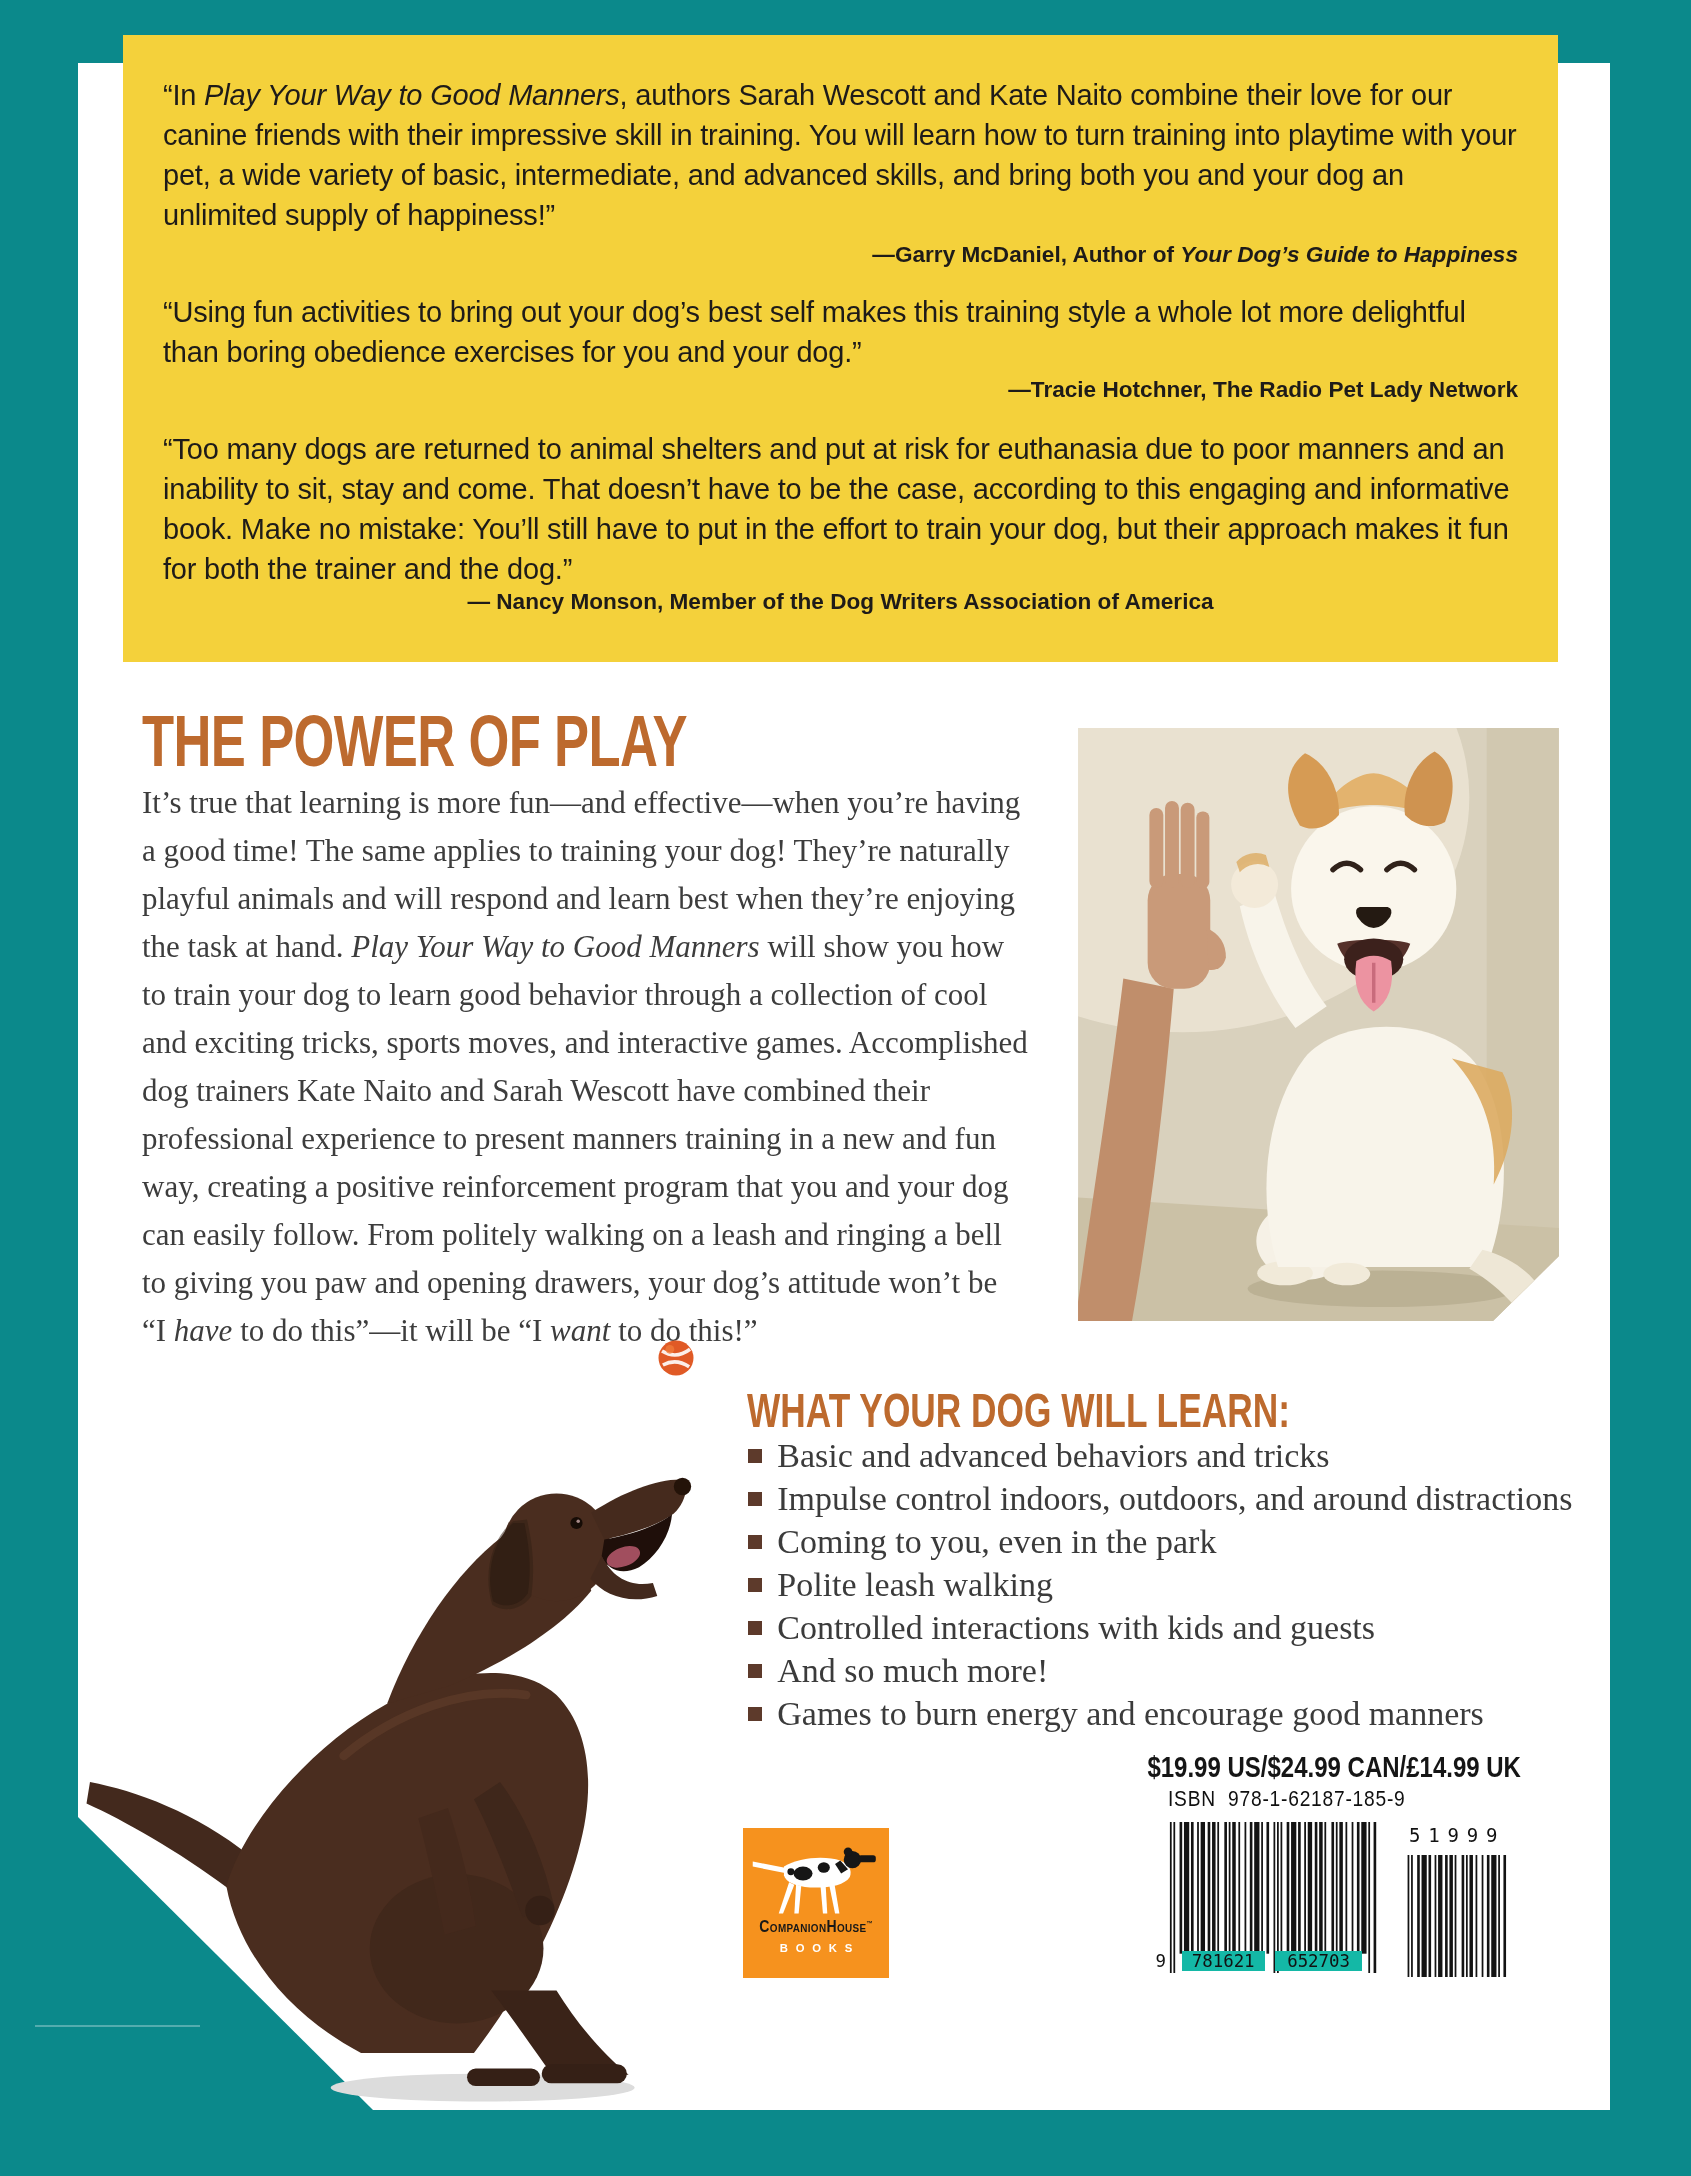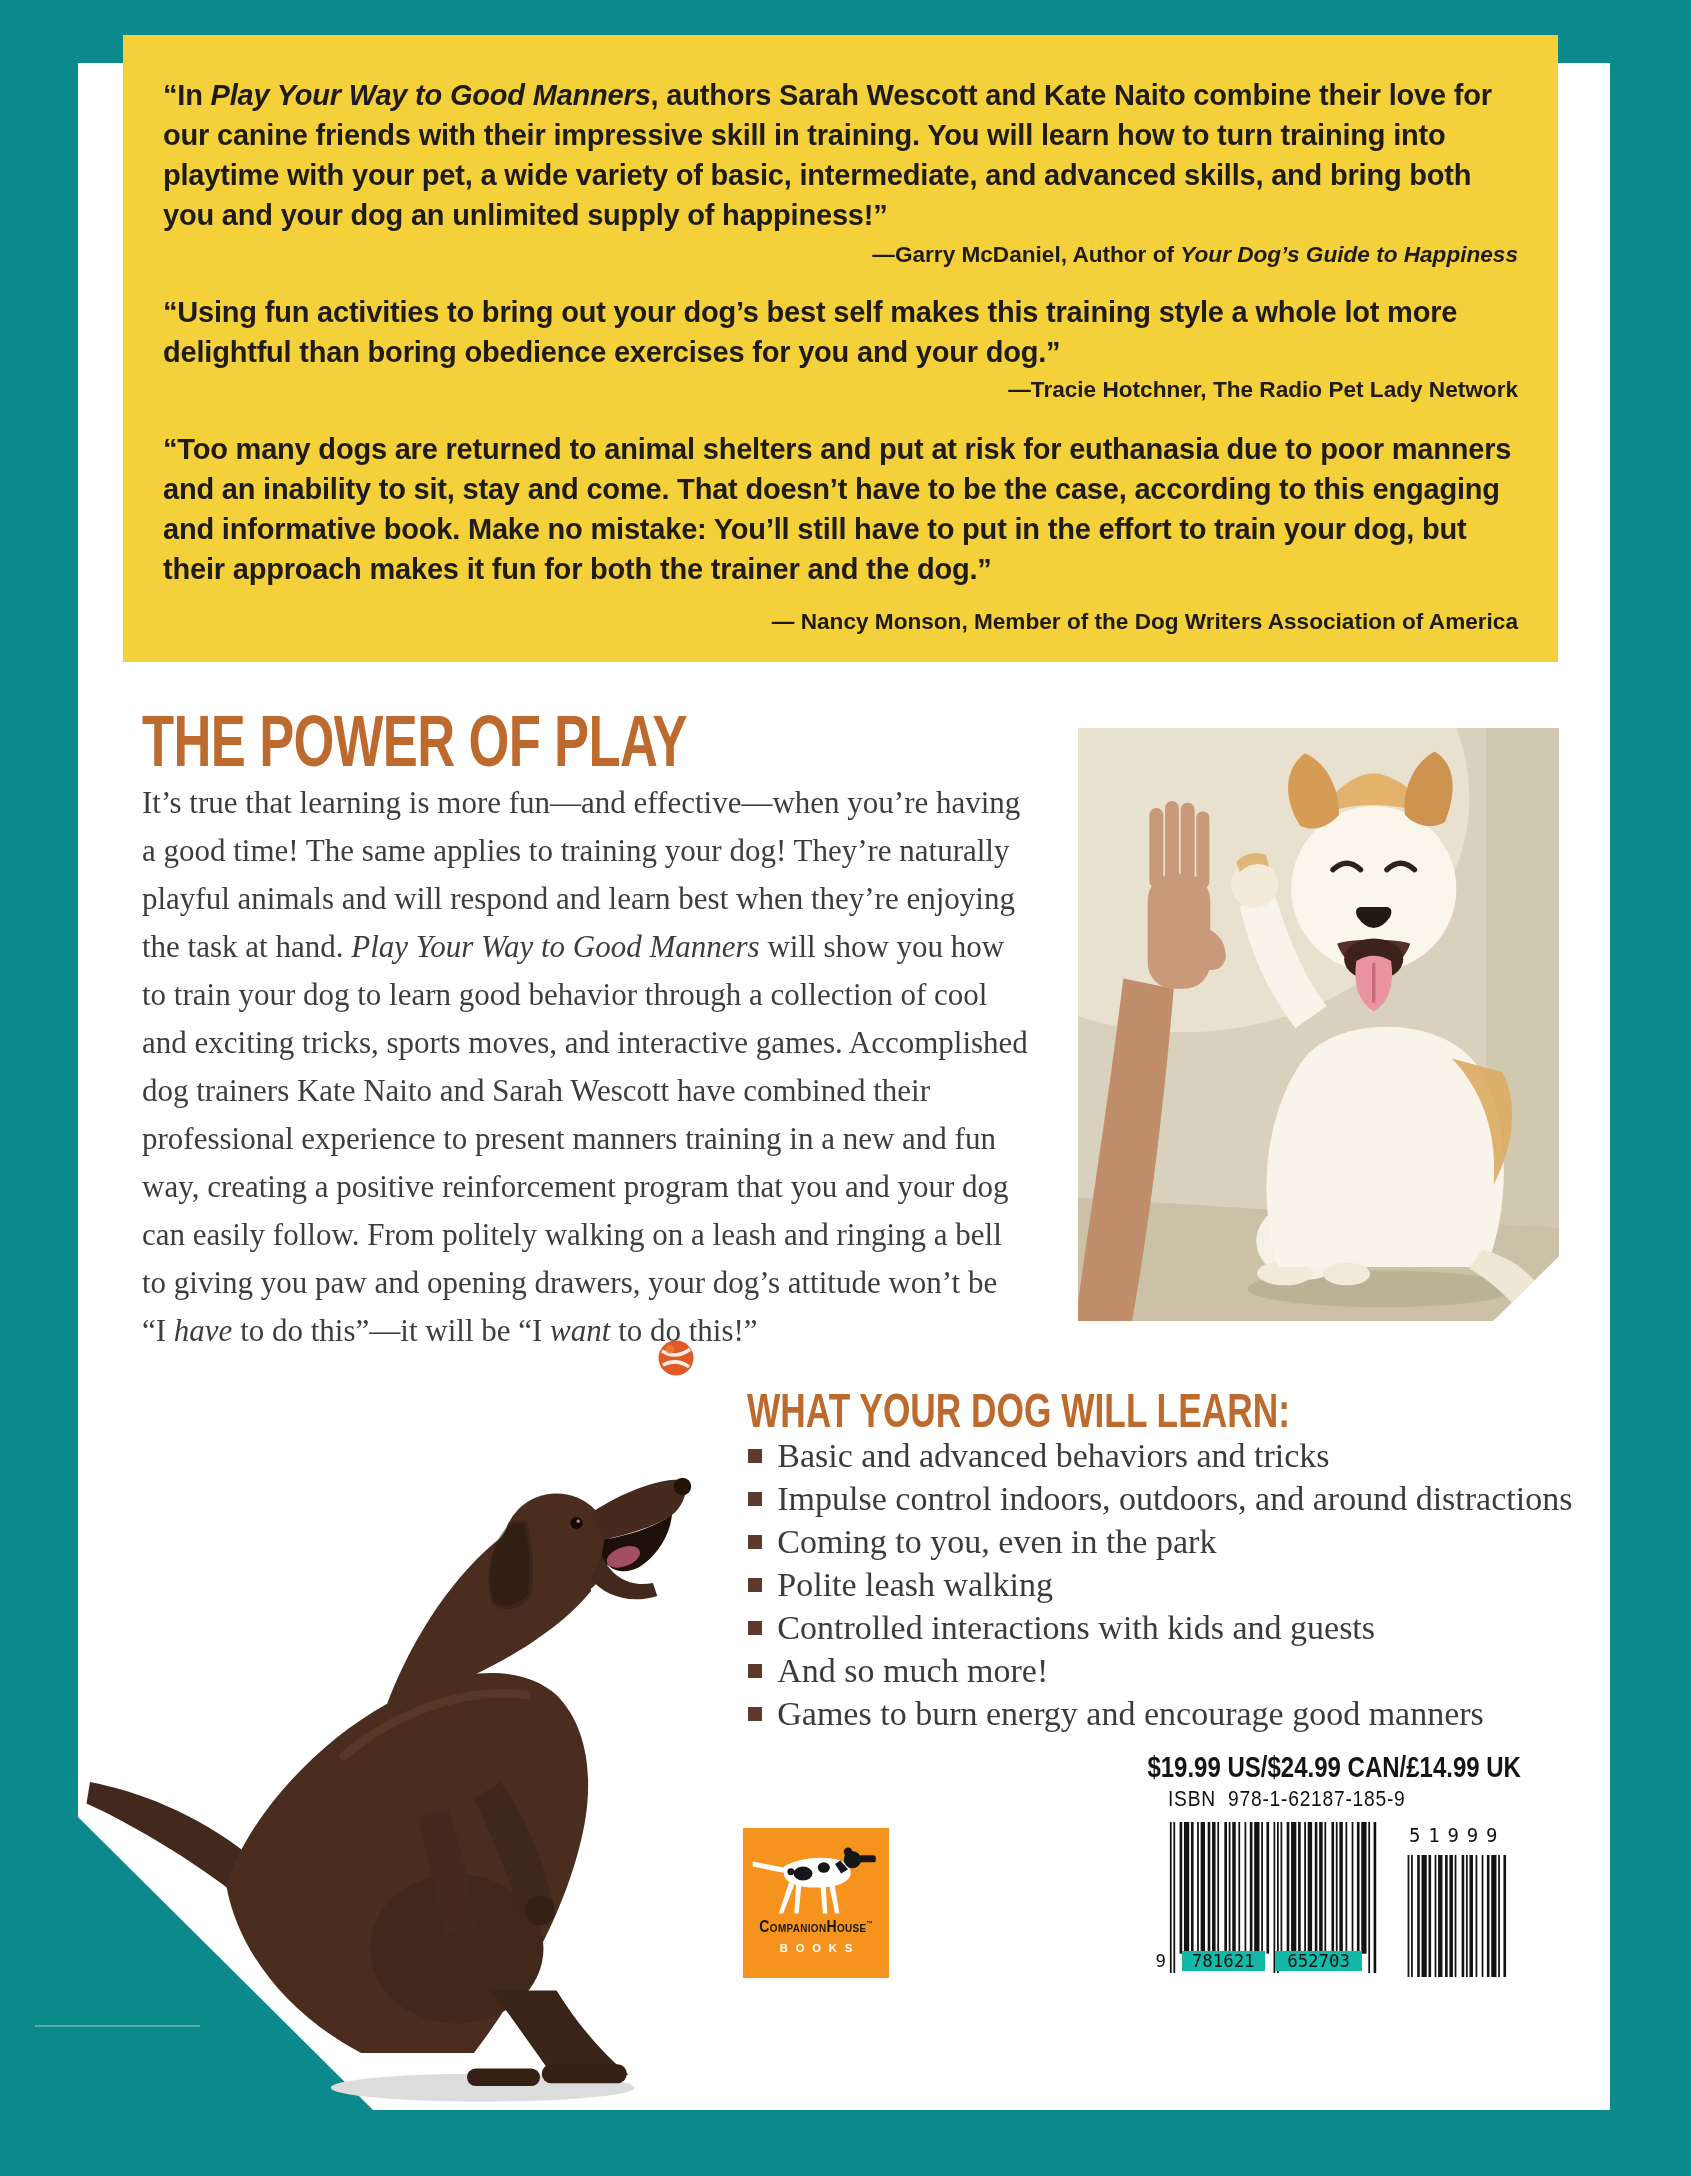--- a/index.html
+++ b/index.html
@@ -11,25 +11,25 @@
   body{background:var(--teal);font-family:"Liberation Sans",sans-serif;overflow:hidden;position:relative;}
   .abs{position:absolute;}
 
   
   .white-panel{left:78px;top:63px;width:1532px;height:2047px;background:#fff;
     clip-path:polygon(0 0,100% 0,100% 100%,295px 100%,0 1754px);}
 
   
   .blurbs{left:123px;top:35px;width:1435px;height:627px;background:var(--yellow);
     padding:40px 40px 0 40px;}
-  .quote{font-weight:700;font-size:29px;line-height:40px;color:var(--ink);letter-spacing:-0.2px;}
+  .quote{font-weight:400;font-size:29px;line-height:40px;color:var(--ink);letter-spacing:-0.2px;}
   .attr{font-weight:700;font-size:22.6px;line-height:26px;color:var(--ink);text-align:right;}
   .attr-1{margin-top:7px;margin-bottom:24px;}
   .attr-2{margin-top:5.2px;margin-bottom:26px;}
-  .attr-3{margin-top:20px;}
+  .attr-3{margin-top:0;text-align:center;}
 
   .cond{display:inline-block;transform:scaleX(.72);transform-origin:0 50%;white-space:nowrap;}
   .cond-r{display:inline-block;transform:scaleX(.8);transform-origin:100% 50%;white-space:nowrap;}
 
   .pop-heading{left:142px;top:702px;font-size:73px;font-weight:800;color:var(--orange);
     letter-spacing:-0.9px;line-height:78px;}
   .body-text{left:142px;top:779px;width:886px;font-family:"Liberation Serif",serif;
     font-size:31px;line-height:48px;color:var(--body-ink);}
   .body-text i{font-style:italic;}
 

